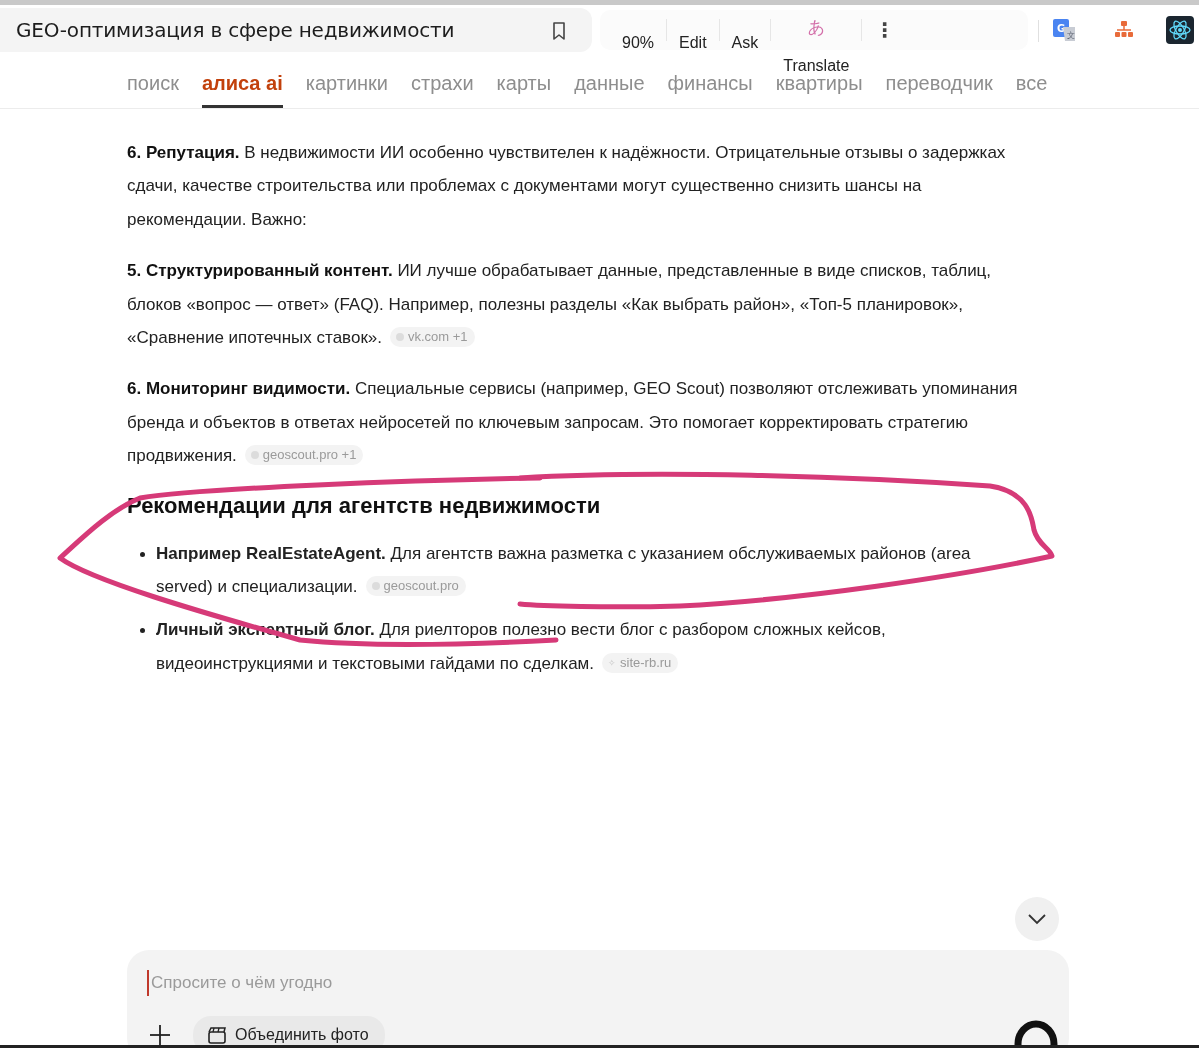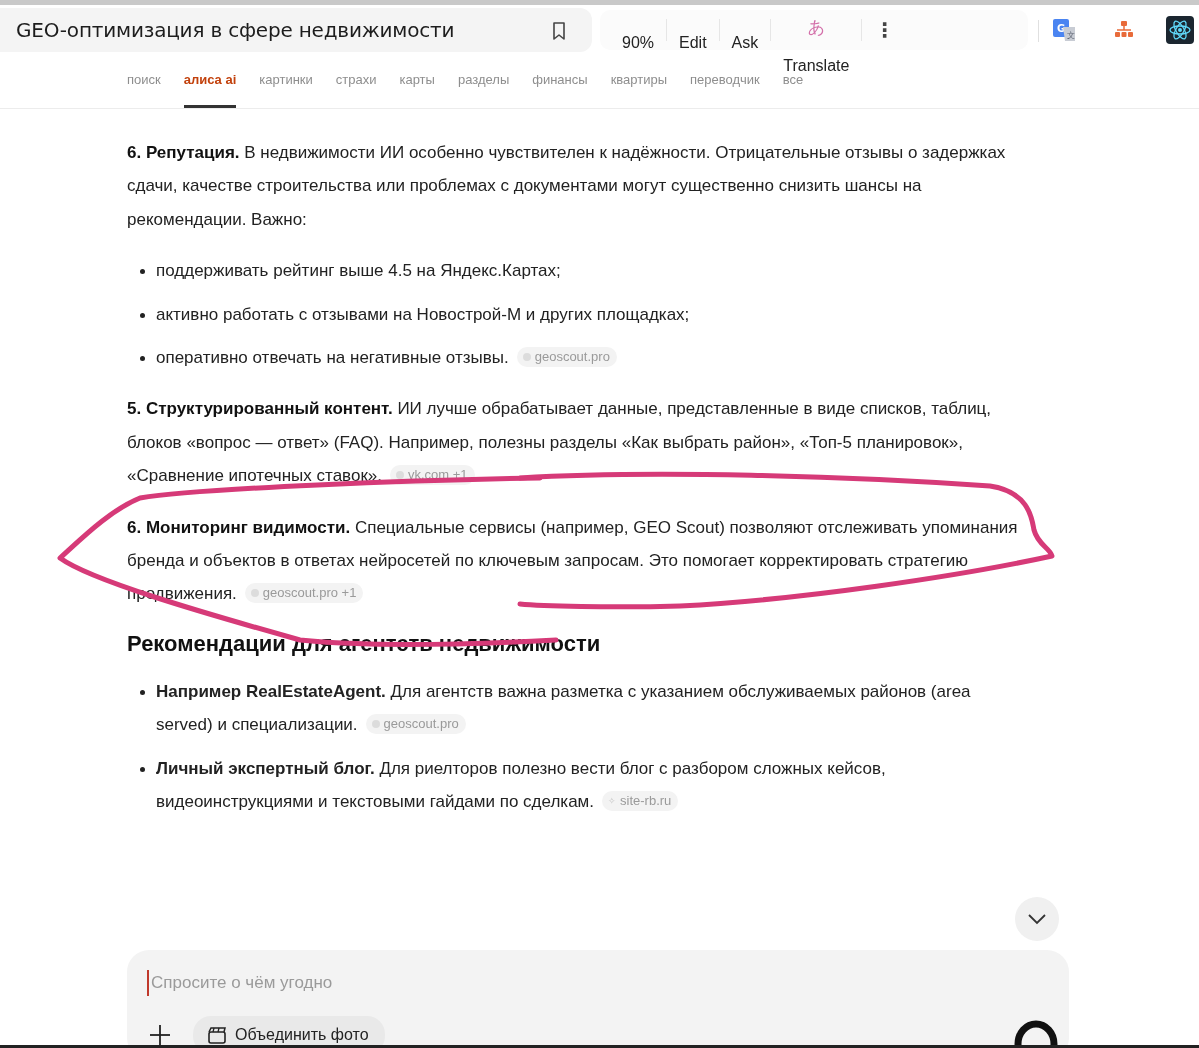--- a/index.html
+++ b/index.html
@@ -12,21 +12,21 @@
   .bookmark { position: absolute; left: 548px; top: 12px; width: 22px; height: 22px; }
   .toolbar { position: absolute; left: 600px; top: 10px; height: 40px; width: 428px; background: #fbfbfb; border-radius: 10px; display: flex; align-items: center; padding-left: 10px; }
   .tb-item { display: flex; align-items: center; gap: 18px; font-size: 16px; color: #222; padding: 0 12px; height: 28px; cursor: pointer; font-family: "Liberation Sans", sans-serif; flex-direction: column; }
   .tb-sep { width: 1px; height: 22px; background: #e6e6e6; }
   .tb-more { font-size: 20px; font-weight: bold; color: #444; padding: 0 12px; cursor: pointer; }
   .ext { position: absolute; top: 16px; width: 28px; height: 28px; display: flex; align-items: center; justify-content: center; cursor: pointer; }
   .ext-sep { position: absolute; left: 1038px; top: 20px; width: 1px; height: 22px; background: #e0e0e0; }
 
   
   .nav { position: absolute; left: 127px; top: 72px; height: 36px; display: flex; gap: 0; font-family: "Liberation Sans", sans-serif; }
-  .nav-item { font-size: 13px; color: #8e8e8e; margin-right: 23px; height: 36px; position: relative; cursor: pointer; }
+  .nav-item { font-size: 20px; color: #8e8e8e; margin-right: 23px; height: 36px; position: relative; cursor: pointer; }
   .nav-item.active { color: #c2410c; font-weight: bold; }
   .nav-item.active::after { content: ""; position: absolute; left: 0; right: 0; bottom: 0; height: 3px; background: #333; }
   .nav-line { position: absolute; left: 0; top: 108px; width: 1199px; height: 1px; background: #ececec; }
 
   
   .content { position: absolute; left: 127px; top: 136px; width: 900px; font-size: 17px; line-height: 33.4px; color: #222; font-family: "Liberation Sans", sans-serif; }
   .para { margin-bottom: 18px; }
   .para b { color: #111; }
   .bullets { list-style: none; margin-bottom: 18px; }
   .bullets li { position: relative; padding-left: 29px; margin-bottom: 10px; }
@@ -125,37 +125,32 @@
       <circle cx="14" cy="14" r="2" fill="#61dafb"></circle>
     </svg>
 </div>
 
 <div class="nav">
   <div class="nav-item">поиск</div>
   <div class="nav-item active">алиса ai</div>
   <div class="nav-item">картинки</div>
   <div class="nav-item">страхи</div>
   <div class="nav-item">карты</div>
-  <div class="nav-item">разделы</div>
+  <div class="nav-item">данные</div>
   <div class="nav-item">финансы</div>
   <div class="nav-item">квартиры</div>
   <div class="nav-item">переводчик</div>
   <div class="nav-item">все</div>
 </div>
 <div class="nav-line"></div>
 
 <div class="content">
   <p class="para">
     <b>6. Репутация.</b><span> В недвижимости ИИ особенно чувствителен к надёжности. Отрицательные отзывы о задержках сдачи, качестве строительства или проблемах с документами могут существенно снизить шансы на рекомендации. Важно:</span>
   </p>
-  <ul class="bullets">
-    <li><span>поддерживать рейтинг выше 4.5 на Яндекс.Картах;</span></li>
-    <li><span>активно работать с отзывами на Новострой-М и других площадках;</span></li>
-    <li><span>оперативно отвечать на негативные отзывы.</span><span class="chip">geoscout.pro</span></li>
-  </ul>
   <p class="para">
     <b>5. Структурированный контент.</b><span> ИИ лучше обрабатывает данные, представленные в виде списков, таблиц, блоков «вопрос — ответ» (FAQ). Например, полезны разделы «Как выбрать район», «Топ-5 планировок», «Сравнение ипотечных ставок».</span><span class="chip">vk.com +1</span>
   </p>
   <p class="para">
     <b>6. Мониторинг видимости.</b><span> Специальные сервисы (например, GEO Scout) позволяют отслеживать упоминания бренда и объектов в ответах нейросетей по ключевым запросам. Это помогает корректировать стратегию продвижения.</span><span class="chip">geoscout.pro +1</span>
   </p>
   <h2 class="h2">Рекомендации для агентств недвижимости</h2>
   <ul class="bullets">
     <li><b>Например RealEstateAgent.</b><span> Для агентств важна разметка с указанием обслуживаемых районов (area served) и специализации.</span><span class="chip">geoscout.pro</span></li>
     <li><b>Личный экспертный блог.</b><span> Для риелторов полезно вести блог с разбором сложных кейсов, видеоинструкциями и текстовыми гайдами по сделкам.</span><span class="chip link">site-rb.ru</span></li>

